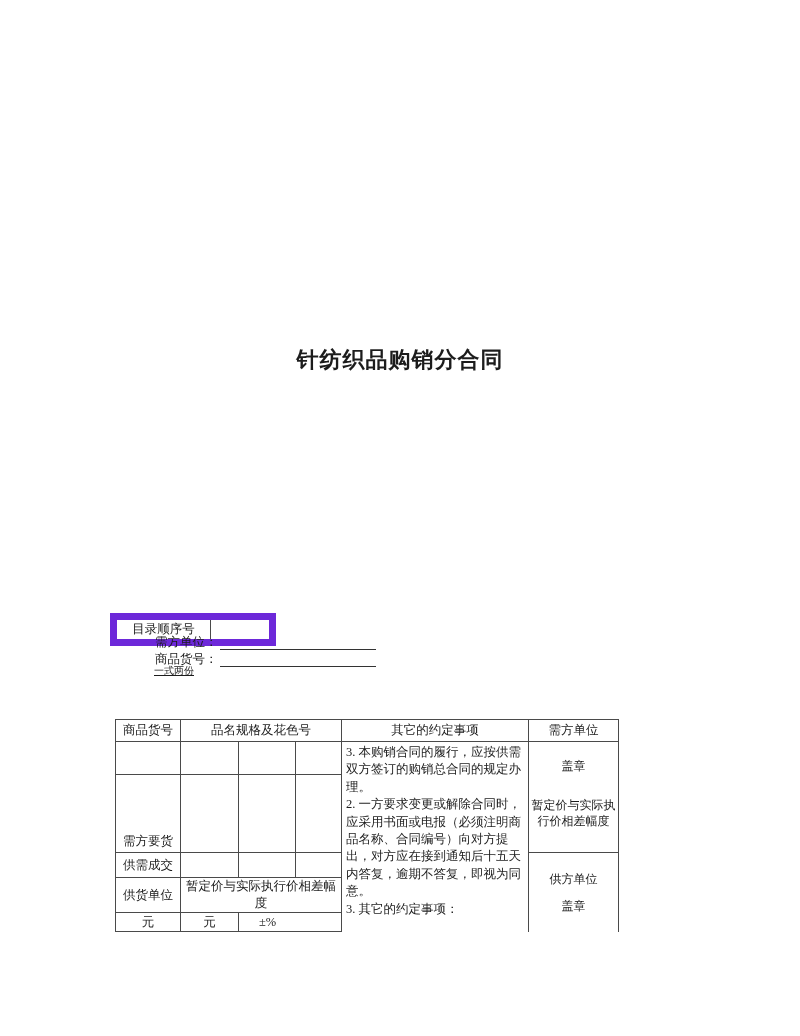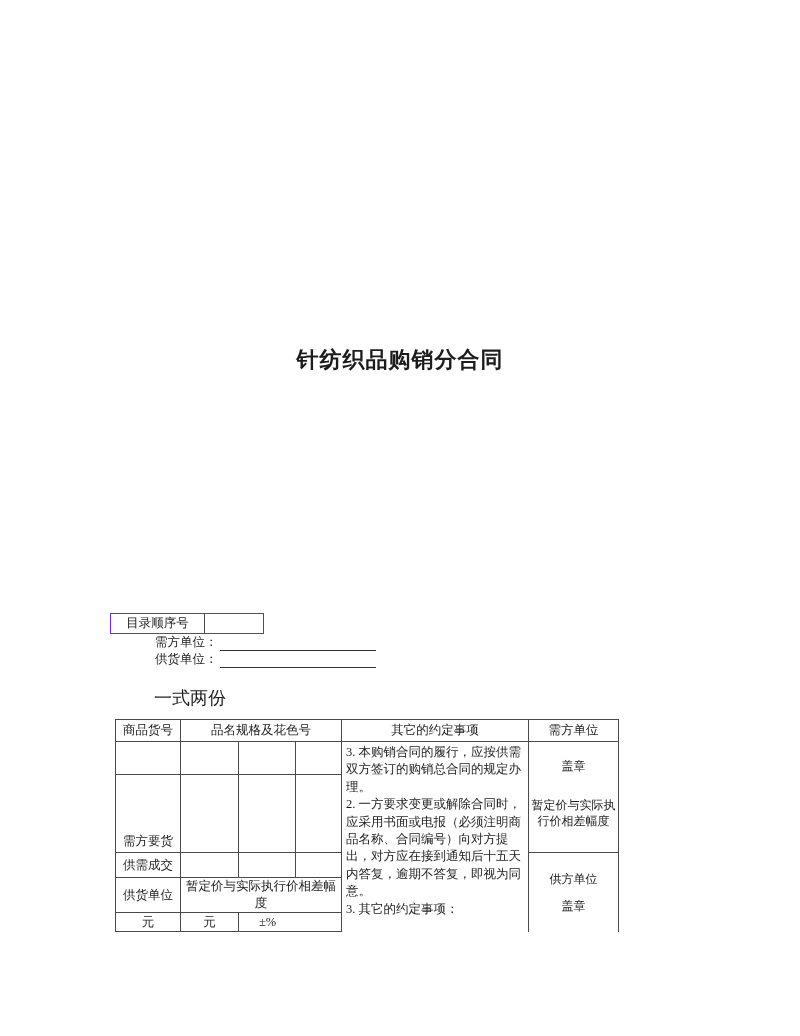--- a/index.html
+++ b/index.html
@@ -16,55 +16,56 @@
     text-align: center;
     font-size: 22px;
     font-weight: 700;
     letter-spacing: 1px;
   }
   
   .catalog-box {
     position: absolute;
     left: 110px; top: 613px;
     width: 152px; height: 19px;
-    border: 1px solid #6d28d9;
+    border: 7px solid #6d28d9;
     display: flex;
   }
   .catalog-box .cell-label {
     width: 93px;
     border-right: 1px solid #4a4a4a;
     font-size: 12.5px;
     text-align: center;
     line-height: 19px;
   }
   .catalog-box .cell-value { flex: 1; }
 
   
   .fields {
     position: absolute;
     left: 155px; top: 634px;
   }
   .field-row {
     display: flex;
-    align-items: flex-end;
+    align-items: center;
     height: 17px;
     font-size: 12.5px;
   }
   .field-row .label { white-space: nowrap; }
   .field-row .blank {
     display: inline-block;
     width: 156px;
     height: 13px;
     margin-left: 2px;
     border-bottom: 1px solid #333;
   }
   .copies-note {
     position: absolute;
-    left: 154px; top: 686px;
-    font-size: 18px;
+    left: 154px; top: 664px;
+    font-size: 10px;
+    text-decoration: underline;
   }
 
   
   .contract-table {
     position: absolute;
     left: 115px; top: 719px;
     border-collapse: collapse;
     table-layout: fixed;
     width: 503px;
   }
@@ -116,21 +117,21 @@
   <div class="cell-label">目录顺序号</div>
   <div class="cell-value"></div>
 </div>
 
 <div class="fields">
   <div class="field-row">
     <span class="label">需方单位：</span>
     <span class="blank"></span>
   </div>
   <div class="field-row">
-    <span class="label">供货单位：</span>
+    <span class="label">商品货号：</span>
     <span class="blank"></span>
   </div>
 </div>
 
 <div class="copies-note">一式两份</div>
 
 <table class="contract-table">
   <colgroup>
     <col style="width:65px">
       <col style="width:58px">

